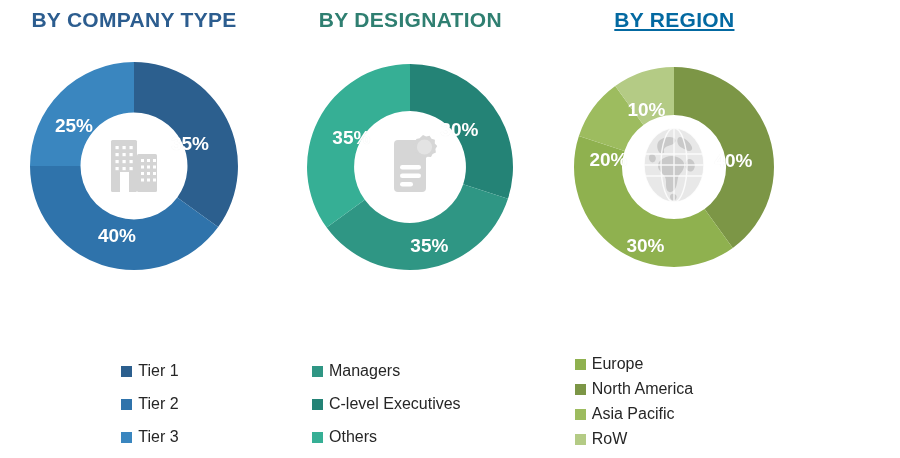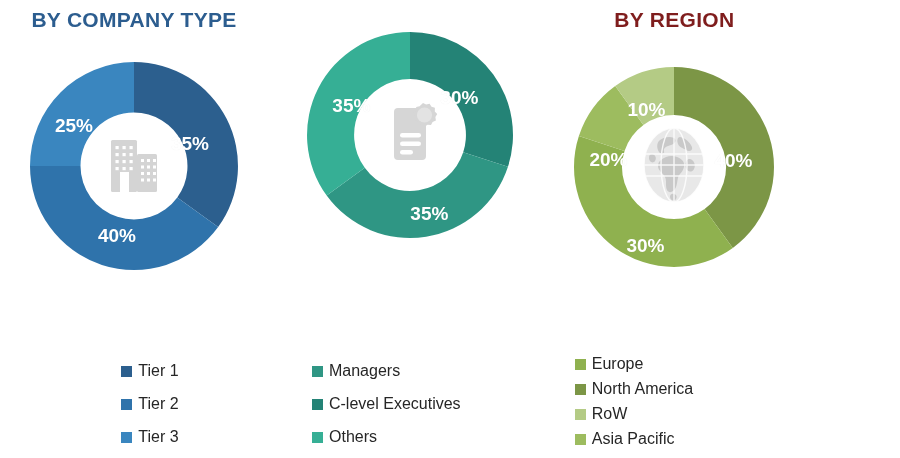--- a/index.html
+++ b/index.html
@@ -30,21 +30,21 @@
   .panel-title {
     text-align: center;
     font-size: 21px;
     font-weight: bold;
     letter-spacing: 0.3px;
     padding-top: 8px;
     white-space: nowrap;
   }
   .title-1 { color: #2c5d8f; }
   .title-2 { color: #2f7f71; }
-  .title-3 { color: #7f1d1d; }
+  .title-3 { color: #0369a1; text-decoration: underline; }
 
   .donut-wrap {
     position: relative;
     margin: 0 auto;
   }
   .donut-wrap.d1 { width: 220px; height: 220px; margin-top: 24px; }
   .donut-wrap.d2 { width: 218px; height: 218px; margin-top: 26px; }
   .donut-wrap.d3 { width: 210px; height: 210px; margin-top: 30px; }
 
   .donut-svg { display: block; width: 100%; height: 100%; }
@@ -176,20 +176,21 @@
         </div>
         <div class="legend-row">
           <span class="swatch" style="background:#3a86bf"></span>
           <span class="legend-text">Tier 3</span>
         </div>
       </div>
     </div>
   </div>
 
   <div class="panel panel-2">
+    <div class="panel-title title-2">BY DESIGNATION</div>
 
     <div class="donut-wrap d2">
       <svg class="donut-svg" viewBox="0 0 218 218">
         <g transform="translate(109,109)">
 
           <path fill="#248376" d="M 0,-103 A 103,103 0 0,1 97.95,31.83 L 53.2,17.29 A 55.9,55.9 0 0,0 0,-55.9 Z"></path>
 
           <path fill="#2f9684" d="M 97.95,31.83 A 103,103 0 0,1 -83.32,60.52 L -45.22,32.85 A 55.9,55.9 0 0,0 53.2,17.29 Z"></path>
 
           <path fill="#36af95" d="M -83.32,60.52 A 103,103 0 0,1 0,-103 L 0,-55.9 A 55.9,55.9 0 0,0 -45.22,32.85 Z"></path>
@@ -283,24 +284,24 @@
       <div class="legend-inner">
         <div class="legend-row">
           <span class="swatch" style="background:#8fb14f"></span>
           <span class="legend-text">Europe</span>
         </div>
         <div class="legend-row">
           <span class="swatch" style="background:#7c9646"></span>
           <span class="legend-text">North America</span>
         </div>
         <div class="legend-row">
+          <span class="swatch" style="background:#9dbc5f"></span>
+          <span class="legend-text">Asia Pacific</span>
+        </div>
+        <div class="legend-row">
           <span class="swatch" style="background:#b4cb85"></span>
           <span class="legend-text">RoW</span>
         </div>
-        <div class="legend-row">
-          <span class="swatch" style="background:#9dbc5f"></span>
-          <span class="legend-text">Asia Pacific</span>
-        </div>
       </div>
     </div>
   </div>
 
 </div>
 
 </body></html>

